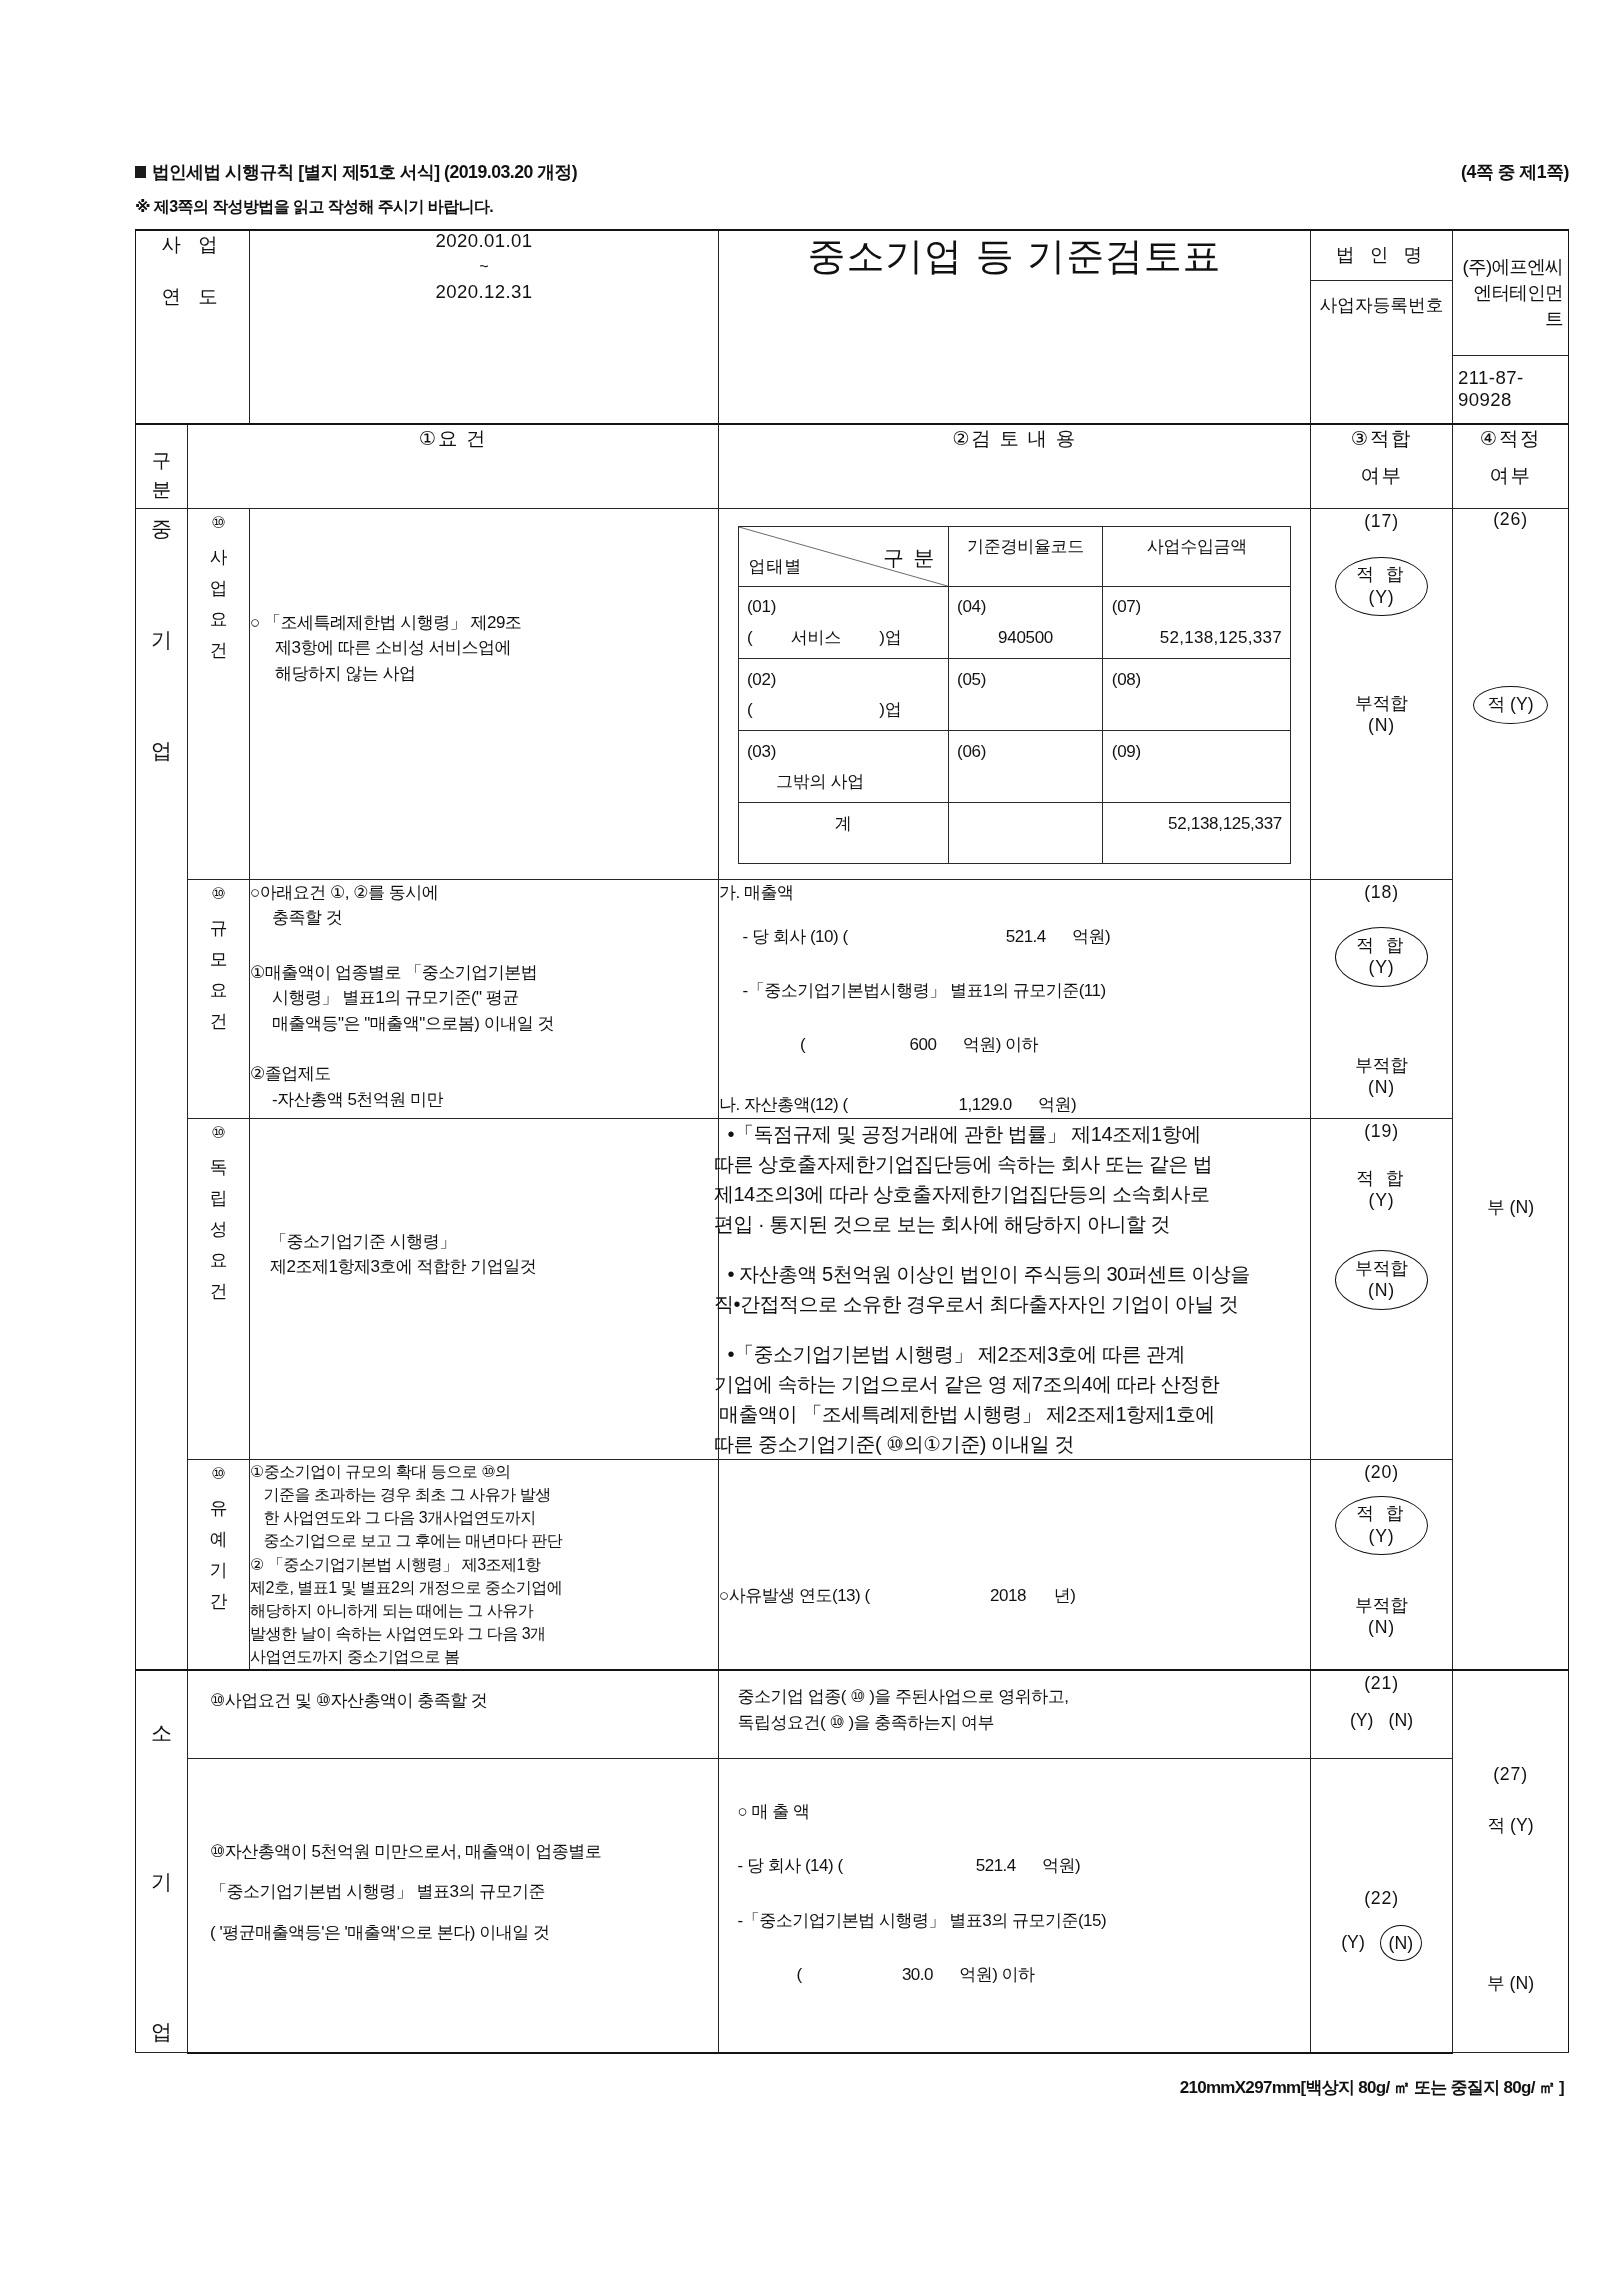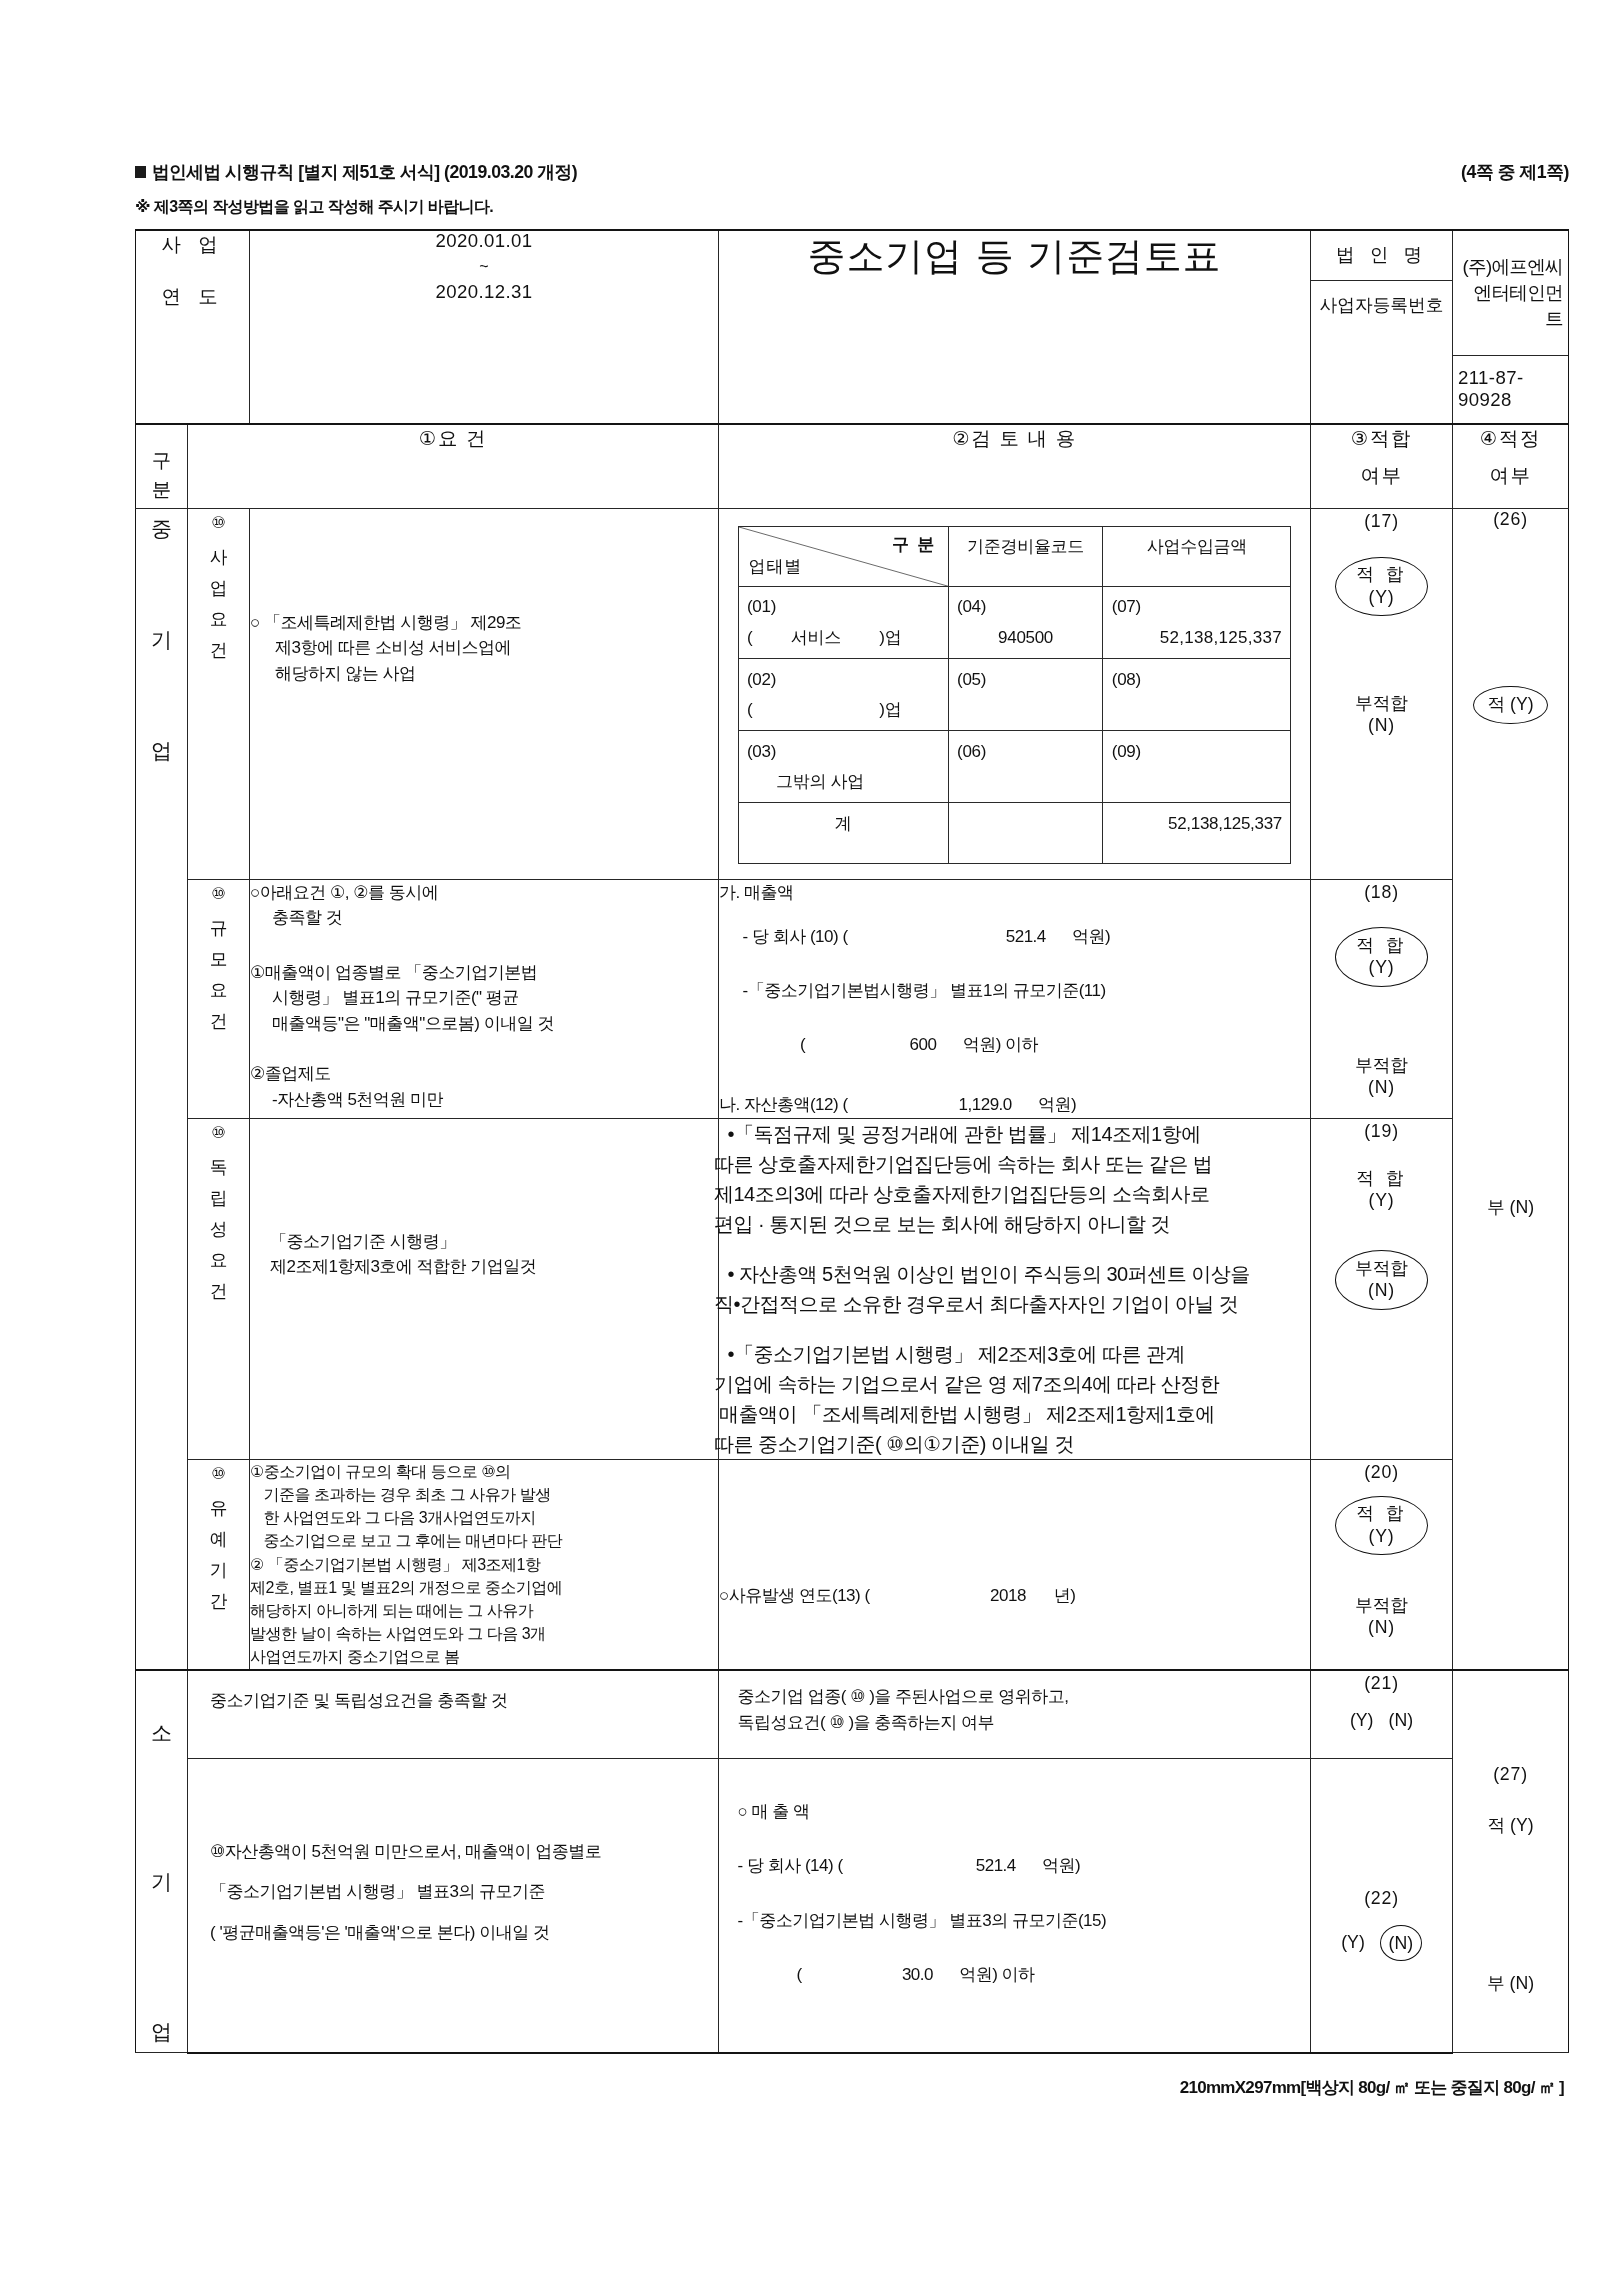--- a/index.html
+++ b/index.html
@@ -101,21 +101,21 @@
   table.inner{border-collapse:collapse;width:100%;table-layout:fixed;
               margin:5px 0 3.4px;}
   table.inner td{border:0.8px solid #2a2a2a;font-size:17px;padding:7.6px 8.4px;
                  letter-spacing:-0.3px;vertical-align:top;height:44px;}
   td.diag{
     position:relative;height:62px;padding:0;
   }
   td.diag .dline{
     position:absolute;left:0;top:0;width:100%;height:100%;
   }
-  td.diag .tr{position:absolute;right:11.8px;top:5px;font-size:17px;letter-spacing:1.7px;font-weight:bold;}
+  td.diag .tr{position:absolute;right:11.8px;top:15px;font-size:21px;letter-spacing:1.7px;}
   td.diag .bl{position:absolute;left:10px;bottom:6.7px;font-size:17px;letter-spacing:0.8px;}
   table.inner td.ctr{text-align:center;}
   table.inner td.rgt{text-align:right;}
   .code-line{display:block;text-align:center;margin-top:5px;}
   .money{display:block;text-align:right;margin-top:5px;letter-spacing:0.3px;}
   .biz{display:block;margin-top:5px;}
   .biz .inn{display:inline-block;width:127px;text-align:center;}
 
   
   .judge{text-align:center;font-size:17.7px;padding:13.5px 3.4px;line-height:1.45;}
@@ -474,21 +474,21 @@
         </span>
       </td>
     </tr>
 
     <tr>
       <td class="vgroup thick-left thick-top" rowspan="2">
         <span style="margin-top:42px">소</span>
         <span style="margin-top:110px">기</span>
         <span style="margin-top:110px">업</span>
       </td>
-      <td class="req thick-top" colspan="2" style="padding:17px 22px">중소기업기준 및 독립성요건을 충족할 것</td>
+      <td class="req thick-top" colspan="2" style="padding:17px 22px">⑩사업요건 및 ⑩자산총액이 충족할 것</td>
       <td class="rev thick-top" style="padding:13.5px 18.6px">
         <p>
           <span>중소기업 업종( ⑩ )을 주된사업으로 영위하고,</span><br>
           <span>독립성요건( ⑩ )을 충족하는지 여부</span>
         </p>
       </td>
       <td class="judge thick-top">
         <span class="no" style="margin-bottom:11.8px">(21)</span>
         <span class="pair">
           <span>(Y)</span>

